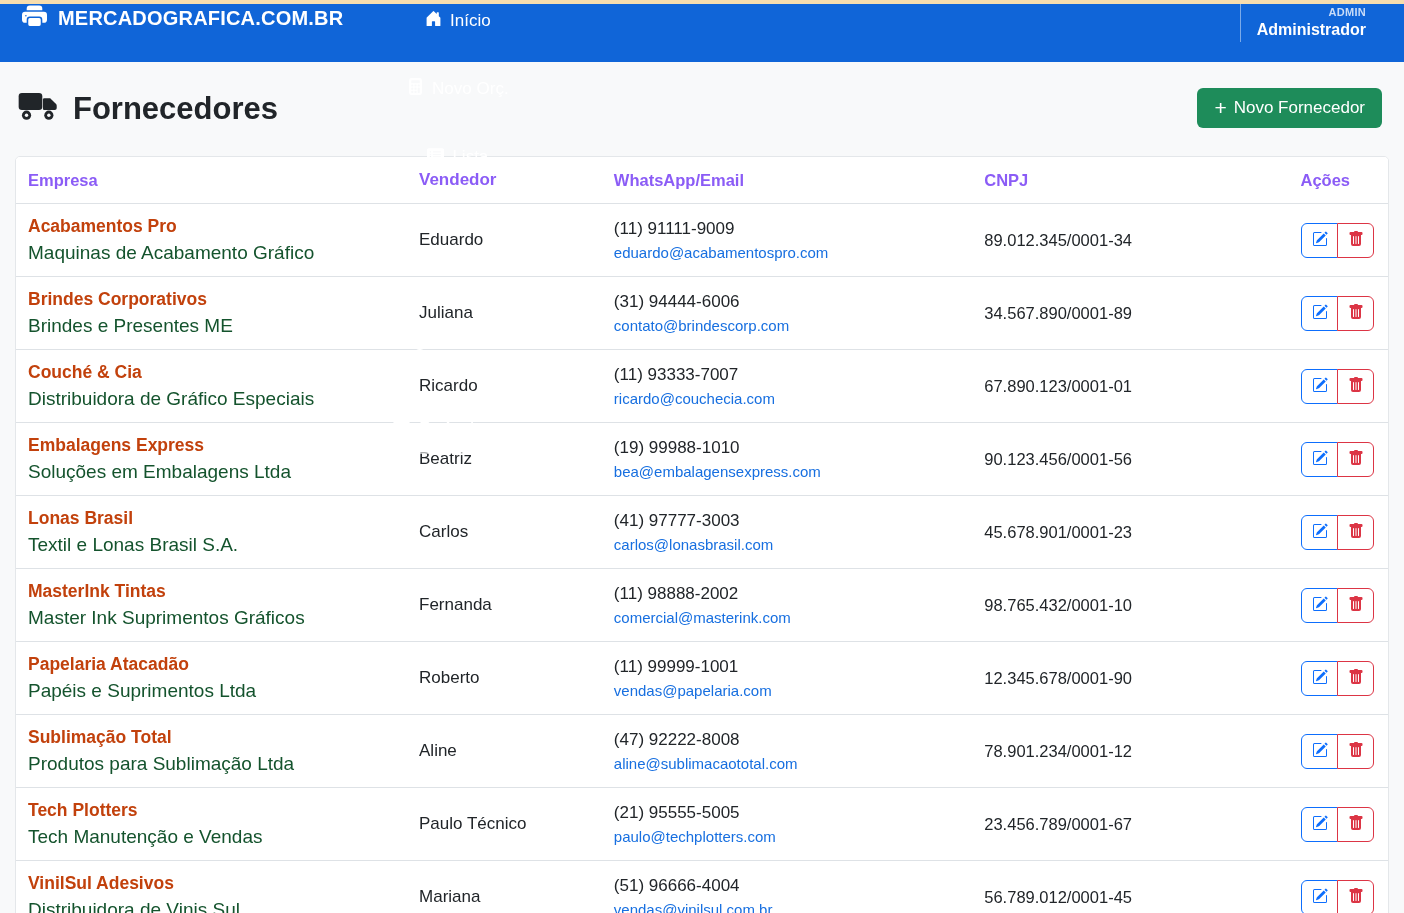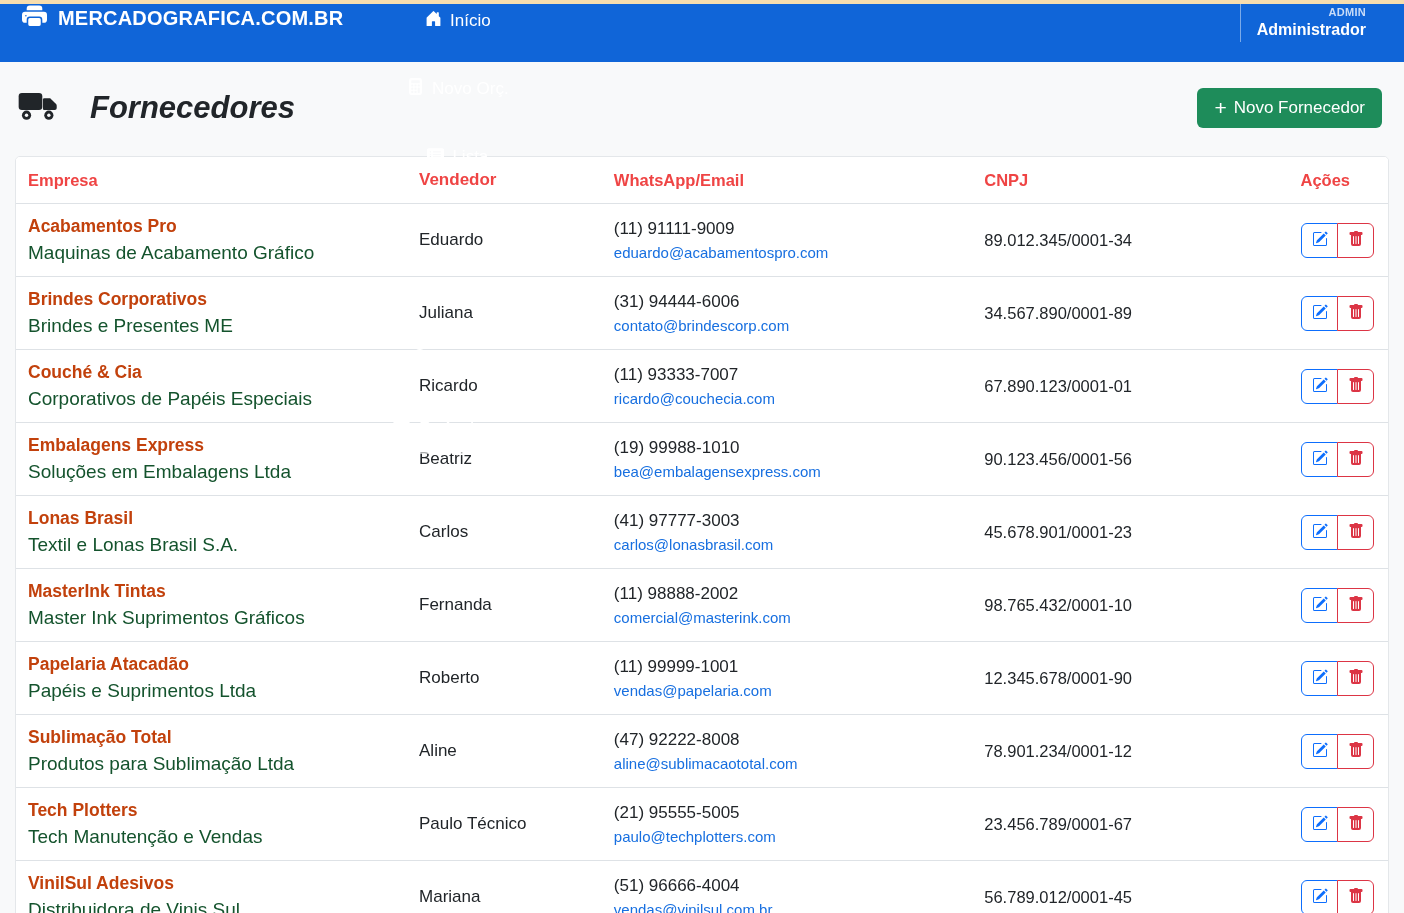--- a/index.html
+++ b/index.html
@@ -38,38 +38,38 @@
   .nav-divider { width:1px; height:38px; background:rgba(255,255,255,.45); margin:0 16px 0 24px; }
   .user-block { text-align:right; margin-right:16px; line-height:1.25; }
   .user-role { font-size:11px; color:#c9dcf8; font-weight:600; letter-spacing:.3px; }
   .user-name { font-size:16px; font-weight:700; color:#fff; }
 
   
   .page-header {
     display:flex; align-items:center; justify-content:space-between;
     padding:26px 22px 28px 18px;
   }
-  .page-title-wrap { display:flex; align-items:center; gap:30px;font-style:italic; }
+  .page-title-wrap { display:flex; align-items:flex-end; gap:13px; }
   .page-title-wrap svg { width:42px; height:34px; fill:#212529; }
   .page-title { font-size:31px; font-weight:700; color:#212529; }
   .new-btn {
     display:flex; align-items:center; gap:7px; background:#1e8c5a; color:#fff;
     border:none; border-radius:6px; padding:10px 17px; font-size:17px;
     cursor:pointer; font-family:inherit;
   }
   .new-btn .plus { font-size:21px; line-height:16px; font-weight:400; }
 
   
   .table-card {
     margin:0 15px; background:#fff; border:1px solid #e4e7ea;
     border-radius:5px; overflow:hidden;
   }
   table { width:100%; border-collapse:collapse; }
   thead th {
-    text-align:left; font-size:16.5px; font-weight:700; color:#ef4444;
+    text-align:left; font-size:16.5px; font-weight:700; color:#8b5cf6;
     padding:13px 12px; border-bottom:1px solid #dee2e6; background:#fff;
   }
   thead th.th-acoes { text-align:center; }
   tbody td {
     padding:12px; vertical-align:middle; border-top:1px solid #dee2e6;
     background:#fff;
   }
   tbody tr:first-child td { border-top:none; }
   .col-empresa { width:28.5%; }
   .col-vendedor { width:14.2%; font-size:17px; }
@@ -248,21 +248,21 @@
                     <path d="M2.5 1a1 1 0 0 0-1 1v1a1 1 0 0 0 1 1H3v9a2 2 0 0 0 2 2h6a2 2 0 0 0 2-2V4h.5a1 1 0 0 0 1-1V2a1 1 0 0 0-1-1H10a1 1 0 0 0-1-1H7a1 1 0 0 0-1 1H2.5zm3 4a.5.5 0 0 1 .5.5v7a.5.5 0 0 1-1 0v-7a.5.5 0 0 1 .5-.5zM8 5a.5.5 0 0 1 .5.5v7a.5.5 0 0 1-1 0v-7A.5.5 0 0 1 8 5zm3 .5v7a.5.5 0 0 1-1 0v-7a.5.5 0 0 1 1 0z"></path>
                   </svg></span>
         </button>
       </div>
     </td>
   </tr>
 
   <tr>
     <td class="col-empresa">
       <div class="empresa-nome">Couché &amp; Cia</div>
-      <div class="empresa-desc">Corporativos de Papéis Especiais</div>
+      <div class="empresa-desc">Distribuidora de Gráfico Especiais</div>
     </td>
     <td class="col-vendedor">Ricardo</td>
     <td class="col-contato">
       <div class="phone">(11) 93333-7007</div>
       <a class="email" href="#">ricardo@couchecia.com</a>
     </td>
     <td class="col-cnpj">67.890.123/0001-01</td>
     <td class="col-acoes">
       <div class="btn-group">
         <button class="action-btn btn-edit">

